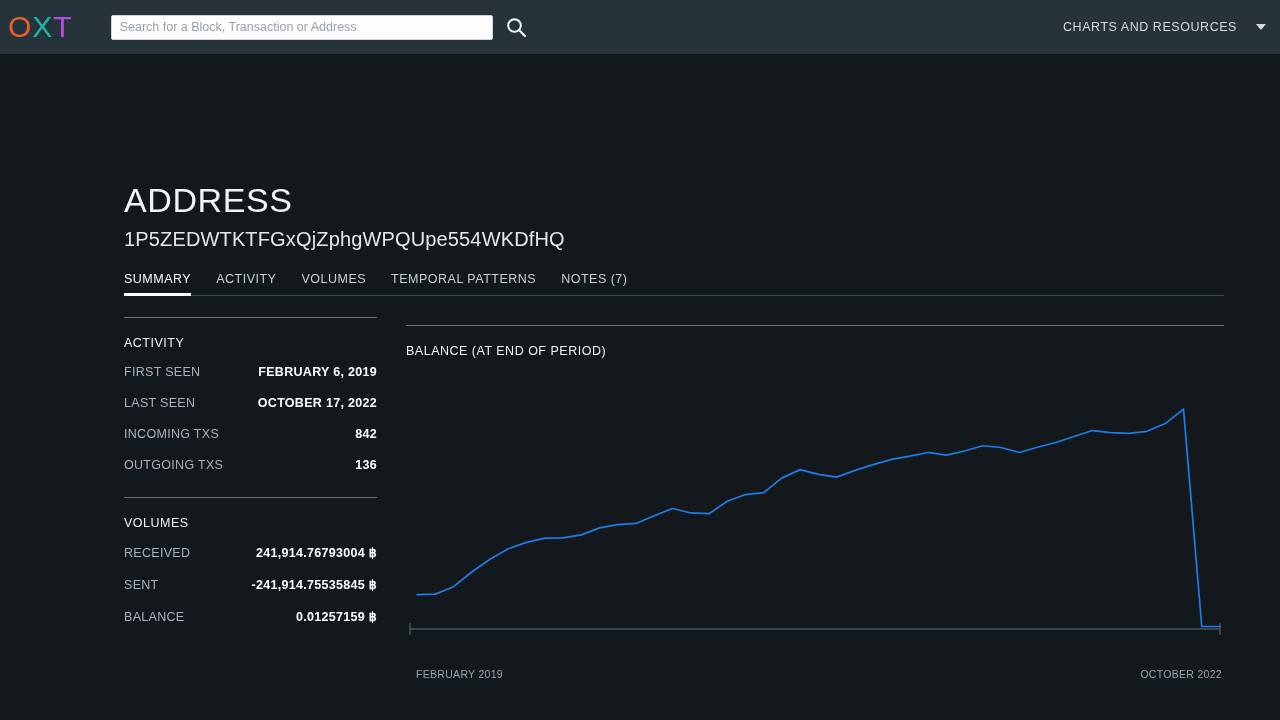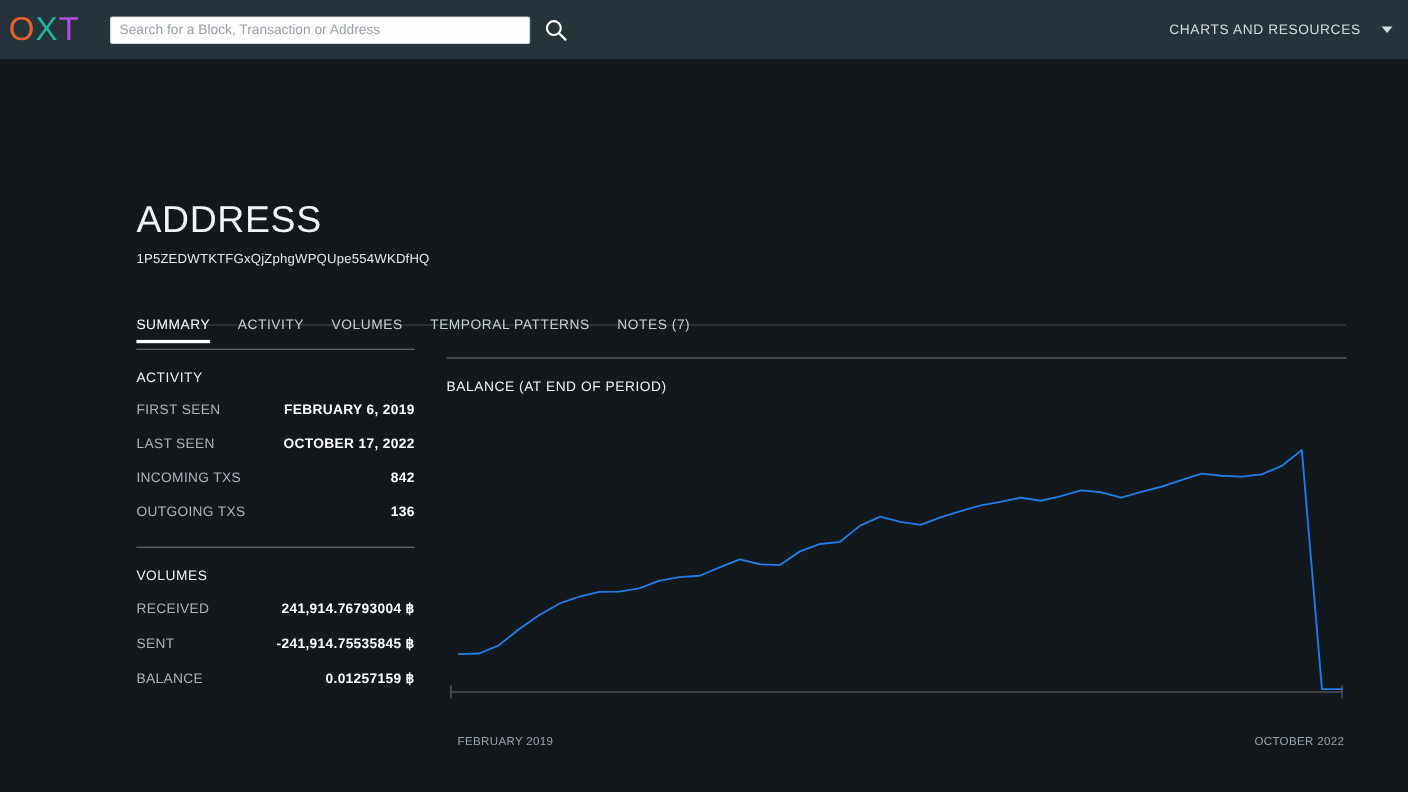--- a/index.html
+++ b/index.html
@@ -26,21 +26,21 @@
     display: flex;
     align-items: center;
     line-height: 1;
     user-select: none;
   }
   .logo .l-o { color: #e8622a; }
   .logo .l-x { color: #1fb6a6; }
   .logo .l-t { color: #b24fe0; }
 
   .search-wrap {
-    margin-left: 27px;
+    margin-left: 38px;
     display: flex; align-items: center;
   }
   .search-input {
     width: 382px; height: 25px;
     background: #fdfdfd;
     border: 1px solid #cfd4d8;
     border-radius: 2px;
     padding: 0 8px;
     font-size: 12.5px;
     color: #333;
@@ -74,39 +74,39 @@
 
   
   .page { position: relative; width: 1280px; height: 508px; background: #13181c; }
 
   .title-block { position: absolute; left: 124px; top: 124px; }
   .page-title {
     color: #f2f4f5; font-size: 34px; font-weight: 300;
     letter-spacing: .6px; line-height: 44px;
   }
   .page-subtitle {
-    color: #e4e8ea; font-size: 12px; font-weight: 300;
+    color: #e4e8ea; font-size: 20px; font-weight: 300;
     letter-spacing: .15px; margin-top: 6px;
   }
 
   
   .tabs {
     position: absolute; left: 124px; top: 216px;
     width: 1100px;
     display: flex; align-items: flex-end;
     gap: 25px;
     border-bottom: 1px solid #3a4449;
     padding-bottom: 0;
     height: 26px;
   }
   .tab {
     color: #c9d0d4; font-size: 12.5px; letter-spacing: .5px;
     cursor: pointer; padding-bottom: 7px;
     border-bottom: 3px solid transparent;
-    position: relative; top: 17px;
+    position: relative; top: 1px;
     white-space: nowrap;
   }
   .tab.active { color: #ffffff; border-bottom-color: #ffffff; }
 
   
   .left-col { position: absolute; left: 124px; top: 263px; width: 253px; }
   .panel { margin-bottom: 0; }
   .panel-rule { height: 1px; background: #6a7277; width: 253px; }
   .panel-title {
     color: #f0f3f4; font-size: 12.5px; letter-spacing: .5px;

